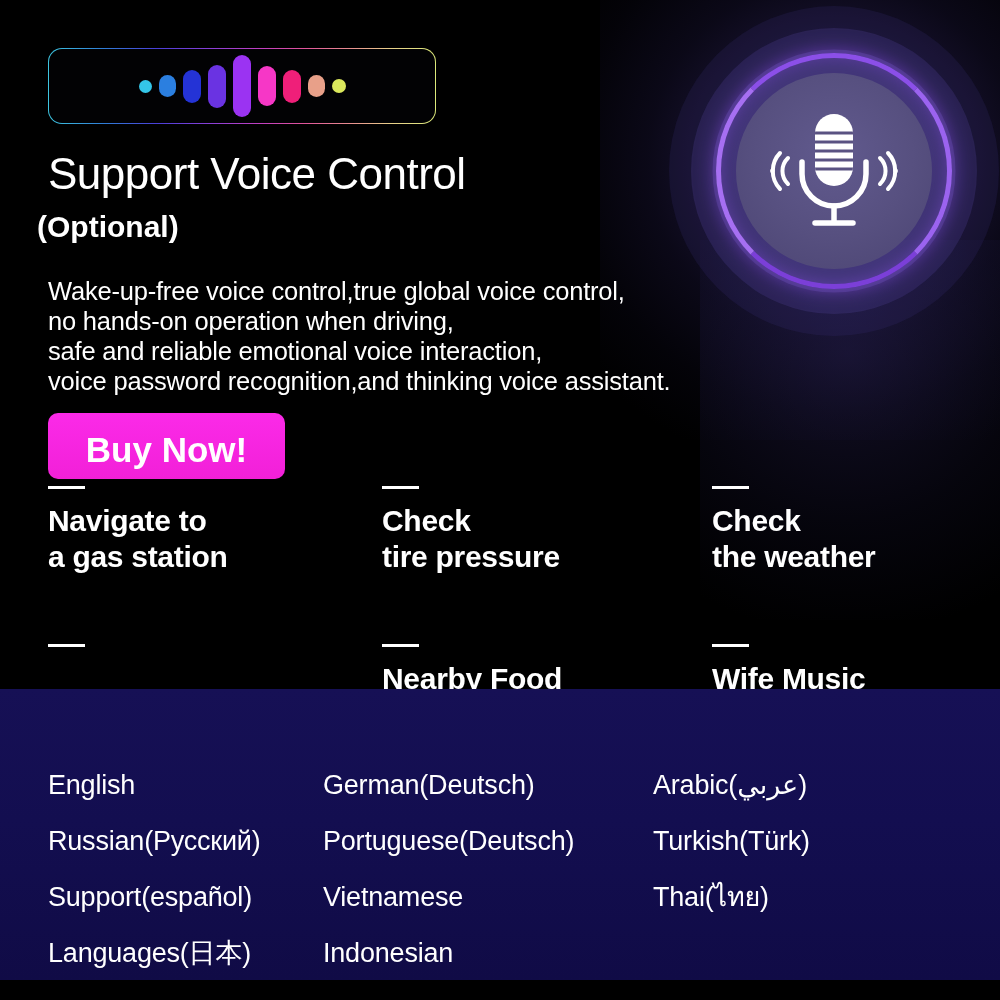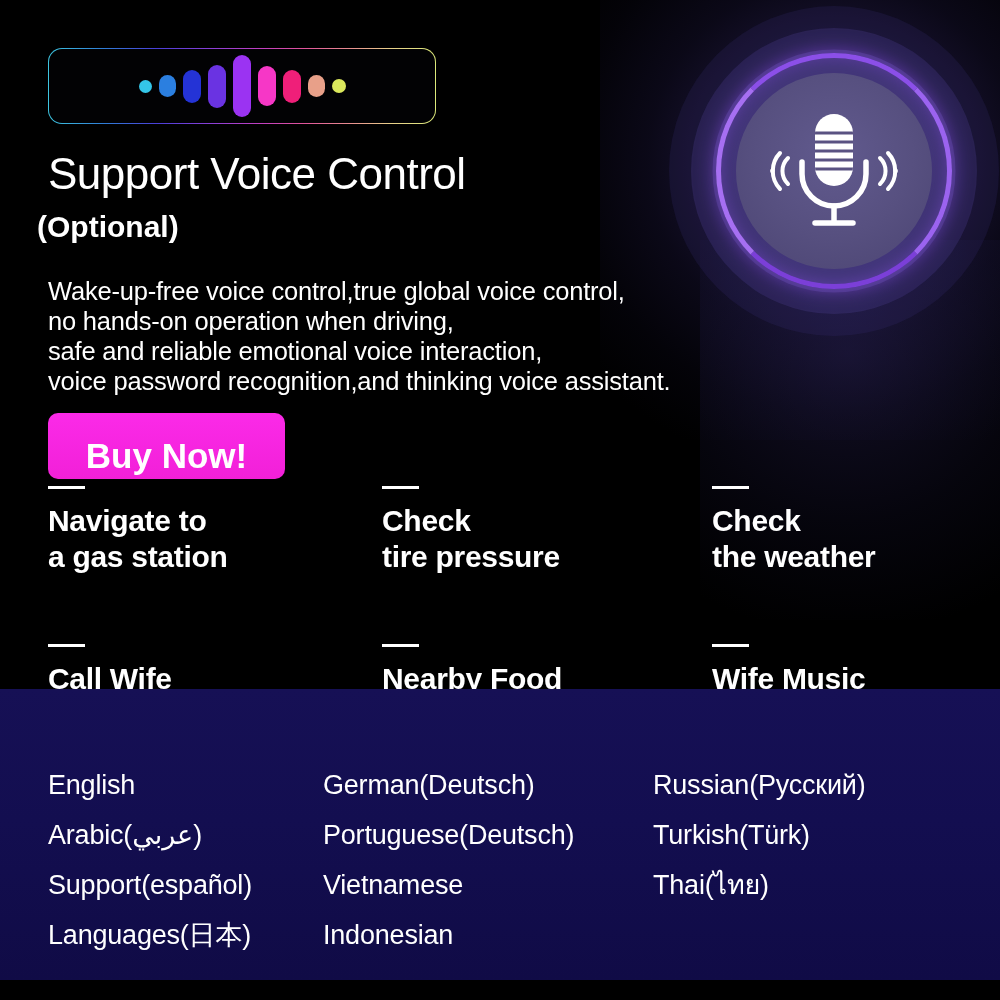--- a/index.html
+++ b/index.html
@@ -144,21 +144,21 @@
     width: 237px; height: 66px;
     border: none;
     border-radius: 10px;
     background: #f724e0;
     background: linear-gradient(180deg, #fb2ae8 0%, #f220d8 100%);
     color: #ffffff;
     font-family: "Liberation Sans", sans-serif;
     font-size: 35px;
     font-weight: bold;
     cursor: pointer;
-    padding: 10px;
+    padding: 4px;
     line-height: 66px;
     text-align: center;
   }
 
   
   .cmd-grid {
     position: absolute;
     left: 48px; top: 486px;
     width: 920px;
     display: grid;
@@ -195,21 +195,21 @@
     letter-spacing: -0.4px;
     line-height: 1.2;
     white-space: nowrap;
   }
   .lang-grid {
     position: absolute;
     left: 48px; top: 80px;
     width: 920px;
     display: grid;
     grid-template-columns: 275px 330px 1fr;
-    row-gap: 18px;
+    row-gap: 24px;
   }
   .lang-item {
     font-size: 27px;
     line-height: 32px;
     white-space: nowrap;
     letter-spacing: -0.2px;
   }
   .lang-bottom-strip {
     position: absolute;
     left: 0; top: 980px;
@@ -295,38 +295,37 @@
         <div class="cmd-label">Check
 tire pressure</div>
       </div>
       <div class="cmd-item">
         <div class="cmd-dash"></div>
         <div class="cmd-label">Check
 the weather</div>
       </div>
       <div class="cmd-item">
         <div class="cmd-dash"></div>
-        <div class="cmd-label">Call Wife</div>
       </div>
       <div class="cmd-item">
         <div class="cmd-dash"></div>
         <div class="cmd-label">Nearby Food</div>
       </div>
       <div class="cmd-item">
         <div class="cmd-dash"></div>
         <div class="cmd-label">Wife Music</div>
       </div>
     </div>
 
   <div class="lang-panel">
     <div class="lang-grid" id="lang-grid">
         <div class="lang-item">English</div>
         <div class="lang-item">German(Deutsch)</div>
+        <div class="lang-item">Arabic(عربي)</div>
         <div class="lang-item">Russian(Русский)</div>
-        <div class="lang-item">Arabic(عربي)</div>
         <div class="lang-item">Portuguese(Deutsch)</div>
         <div class="lang-item">Turkish(Türk)</div>
         <div class="lang-item">Support(español)</div>
         <div class="lang-item">Vietnamese</div>
         <div class="lang-item">Thai(ไทย)</div>
         <div class="lang-item">Languages(日本)</div>
         <div class="lang-item">Indonesian</div>
       </div>
   </div>
   <div class="lang-bottom-strip"></div>

